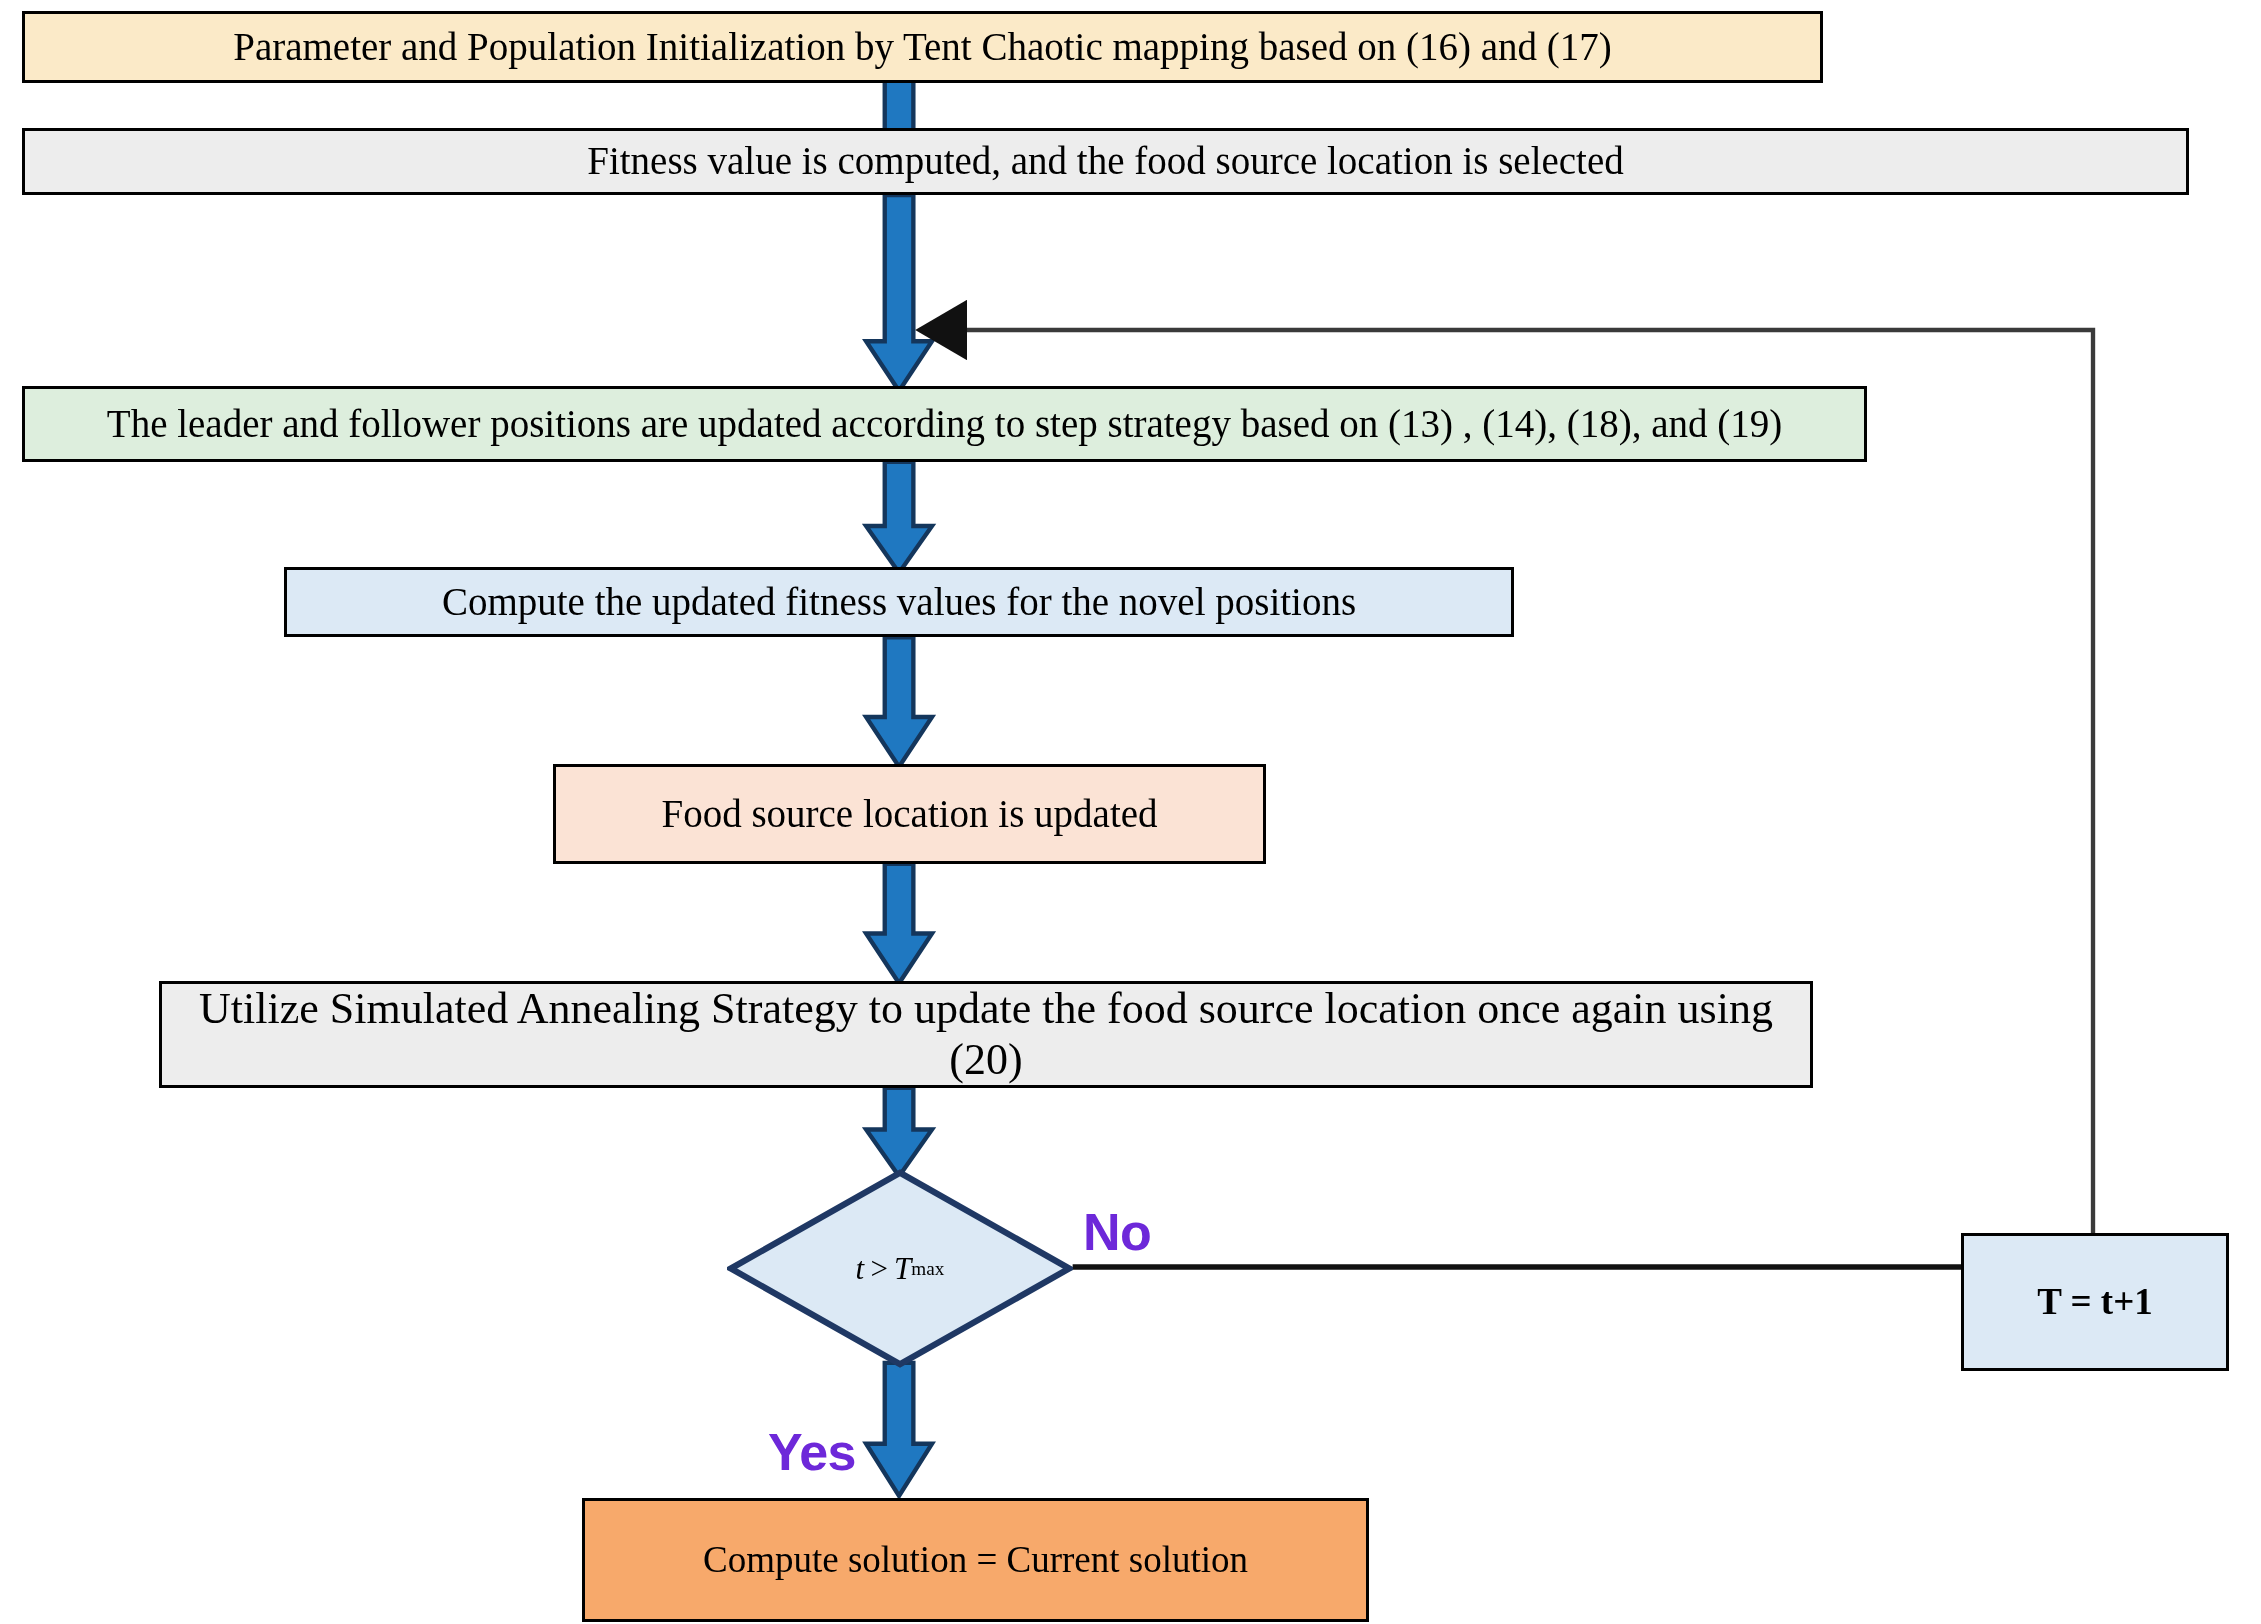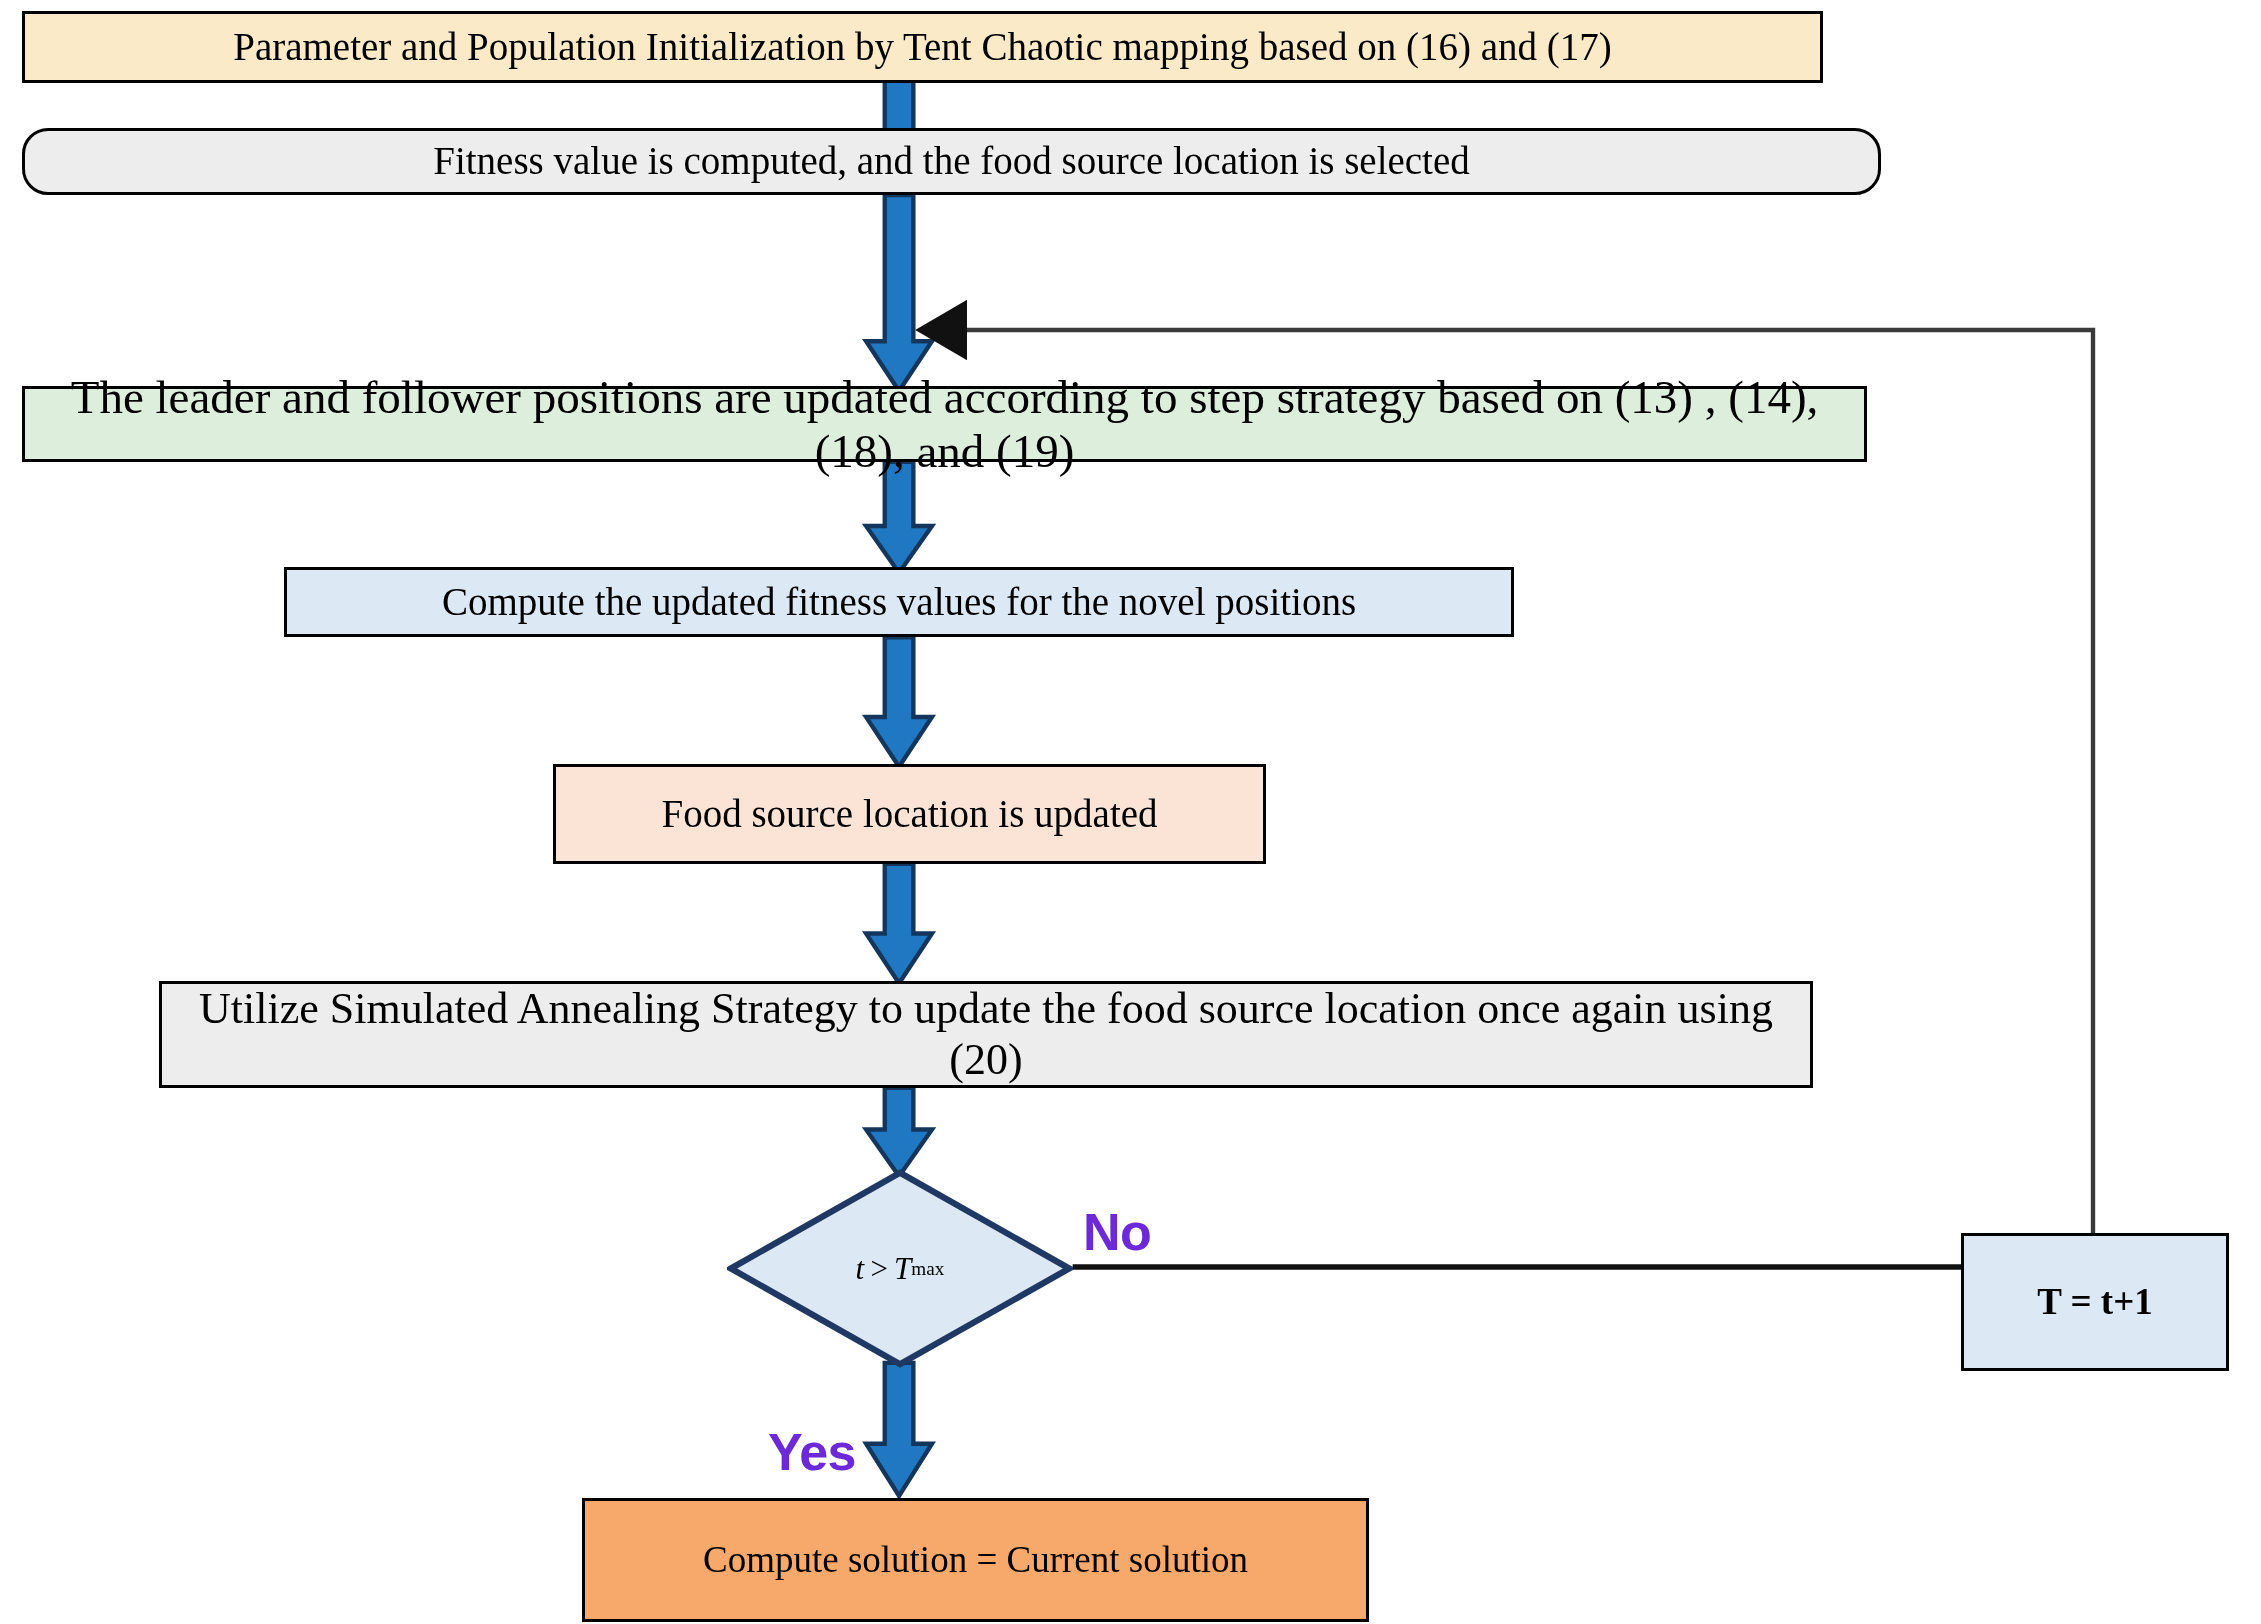--- a/index.html
+++ b/index.html
@@ -19,22 +19,22 @@
     border:3.7px solid #000000;
     color:#000000;
     font-family:"Liberation Serif", serif;
     line-height:1.15;
     padding:0 11.2px;
   }
   .node .txt{display:block;width:100%;}
 
   
   #n-init{ left:22px;  top:11.2px;   width:1801px; height:72px;  background:#fbeac8; font-size:39px; }
-  #n-fitness{ left:22px; top:128px; width:1859px; height:67px; background:#ededed; font-size:39px;border-radius:26px; }
-  #n-leader{ left:22px; top:386px; width:1845px; height:76px;  background:#ddeedd; font-size:47px; }
+  #n-fitness{ left:22px; top:128px; width:2167px; height:67px; background:#ededed; font-size:39px; }
+  #n-leader{ left:22px; top:386px; width:1845px; height:76px;  background:#ddeedd; font-size:39px; }
   #n-compute{ left:284px; top:567px; width:1230px; height:70px; background:#dce9f5; font-size:39px; }
   #n-food{ left:553px; top:764px; width:713px; height:100px; background:#fbe3d5; font-size:39px; }
   #n-anneal{ left:159px; top:981px; width:1654px; height:107px; background:#ededed; font-size:44px;text-align:center; }
   #n-optimal{ left:582px; top:1498px; width:787px; height:124px; background:#f7a96b; font-size:37px; }
   #n-tplus{ left:1961px; top:1233px; width:268px; height:138px; background:#dce9f5; font-size:37px; font-weight:bold;}
 
   
   #n-decision{
     position:absolute;
     left:727px; top:1169px;

